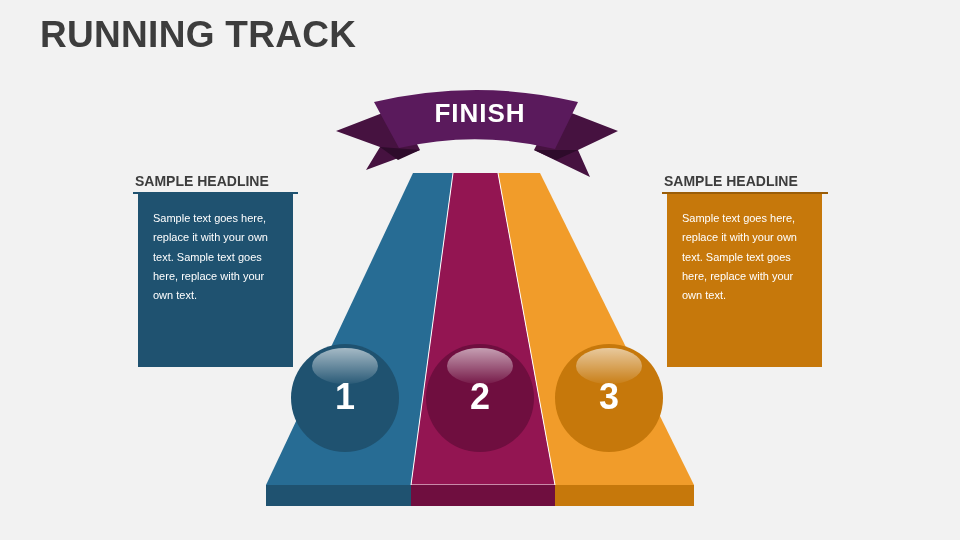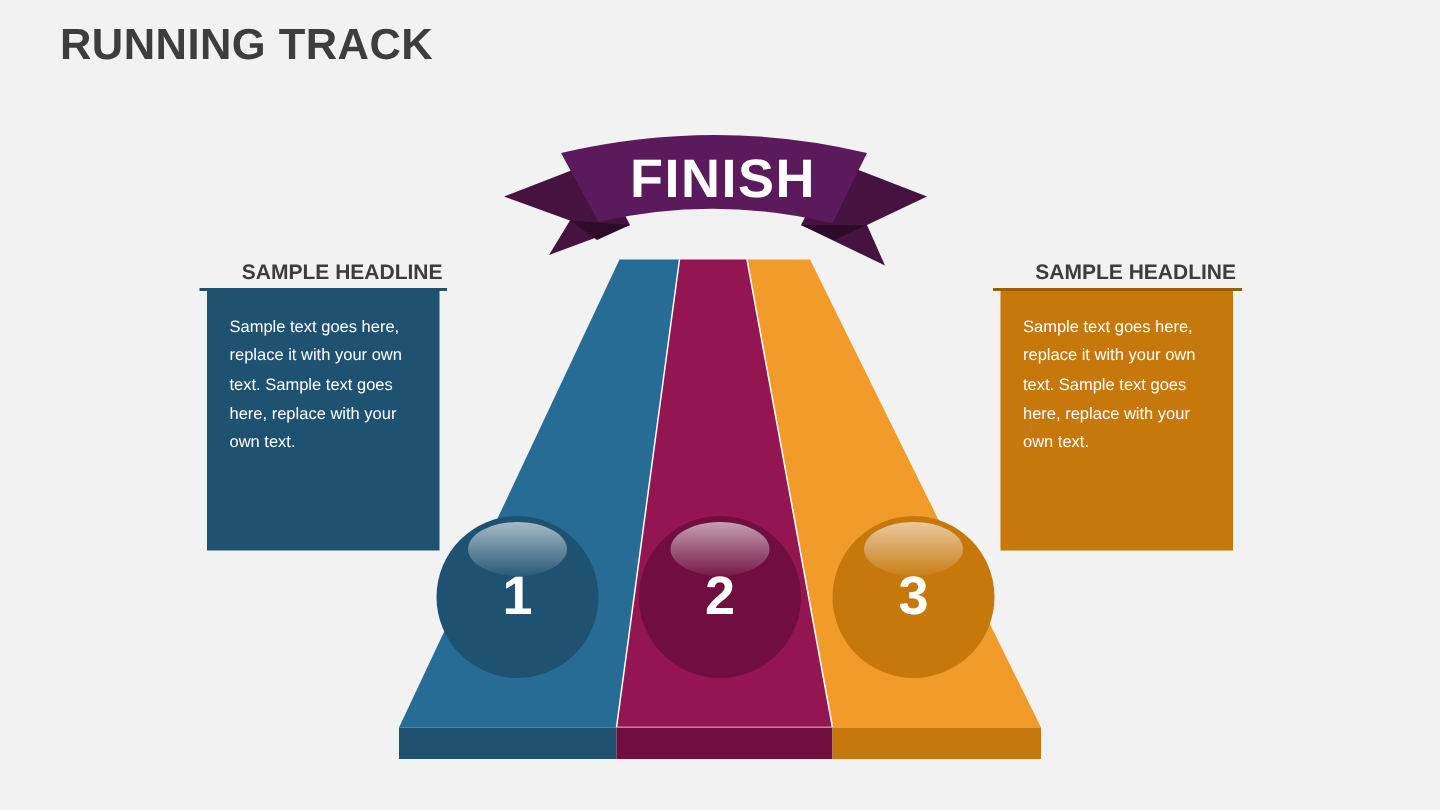--- a/index.html
+++ b/index.html
@@ -3,42 +3,42 @@
   <meta charset="utf-8">
   <style>
     html, body { margin: 0; padding: 0; }
     body {
       width: 960px; height: 540px; overflow: hidden;
       background: #f2f2f2; position: relative;
       font-family: "Liberation Sans", "DejaVu Sans", sans-serif;
     }
     .title {
       position: absolute; left: 40px; top: 14px;
-      font-size: 29px; font-weight: bold; color: #3d3d3d;
+      font-size: 37px; font-weight: bold; color: #3d3d3d;
       letter-spacing: 0.3px;
     }
     svg.scene { position: absolute; left: 0; top: 0; }
     .headline {
       position: absolute; font-size: 14px; font-weight: bold; color: #3d3d3d;
-      text-align: right; width: 160px;
+      text-align: left; width: 160px;
     }
     .box {
       position: absolute; color: #fff; font-size: 11px; line-height: 19.3px;
       box-sizing: border-box; padding: 15px 12px 0 15px;
     }
     .box.left { left: 138px; top: 194px; width: 155px; height: 173px; background: #1f5270; }
     .box.right { left: 667px; top: 194px; width: 155px; height: 173px; background: #c6780b; }
     .rule { position: absolute; height: 2px; }
     .ball-num {
       position: absolute; width: 60px; text-align: center;
       font-size: 36px; font-weight: bold; color: #fff;
     }
     .finish-label {
       position: absolute; left: 420px; top: 98px; width: 120px; text-align: center;
-      font-size: 36px; font-weight: bold; color: #fff; letter-spacing: 1px;
+      font-size: 26px; font-weight: bold; color: #fff; letter-spacing: 1px;
     }
   </style>
 </head>
 <body>
 
 <div class="title">RUNNING TRACK</div>
 
 <svg class="scene" width="960" height="540" viewBox="0 0 960 540">
   <defs>
     <linearGradient id="gloss" x1="0" y1="0" x2="0" y2="1">

